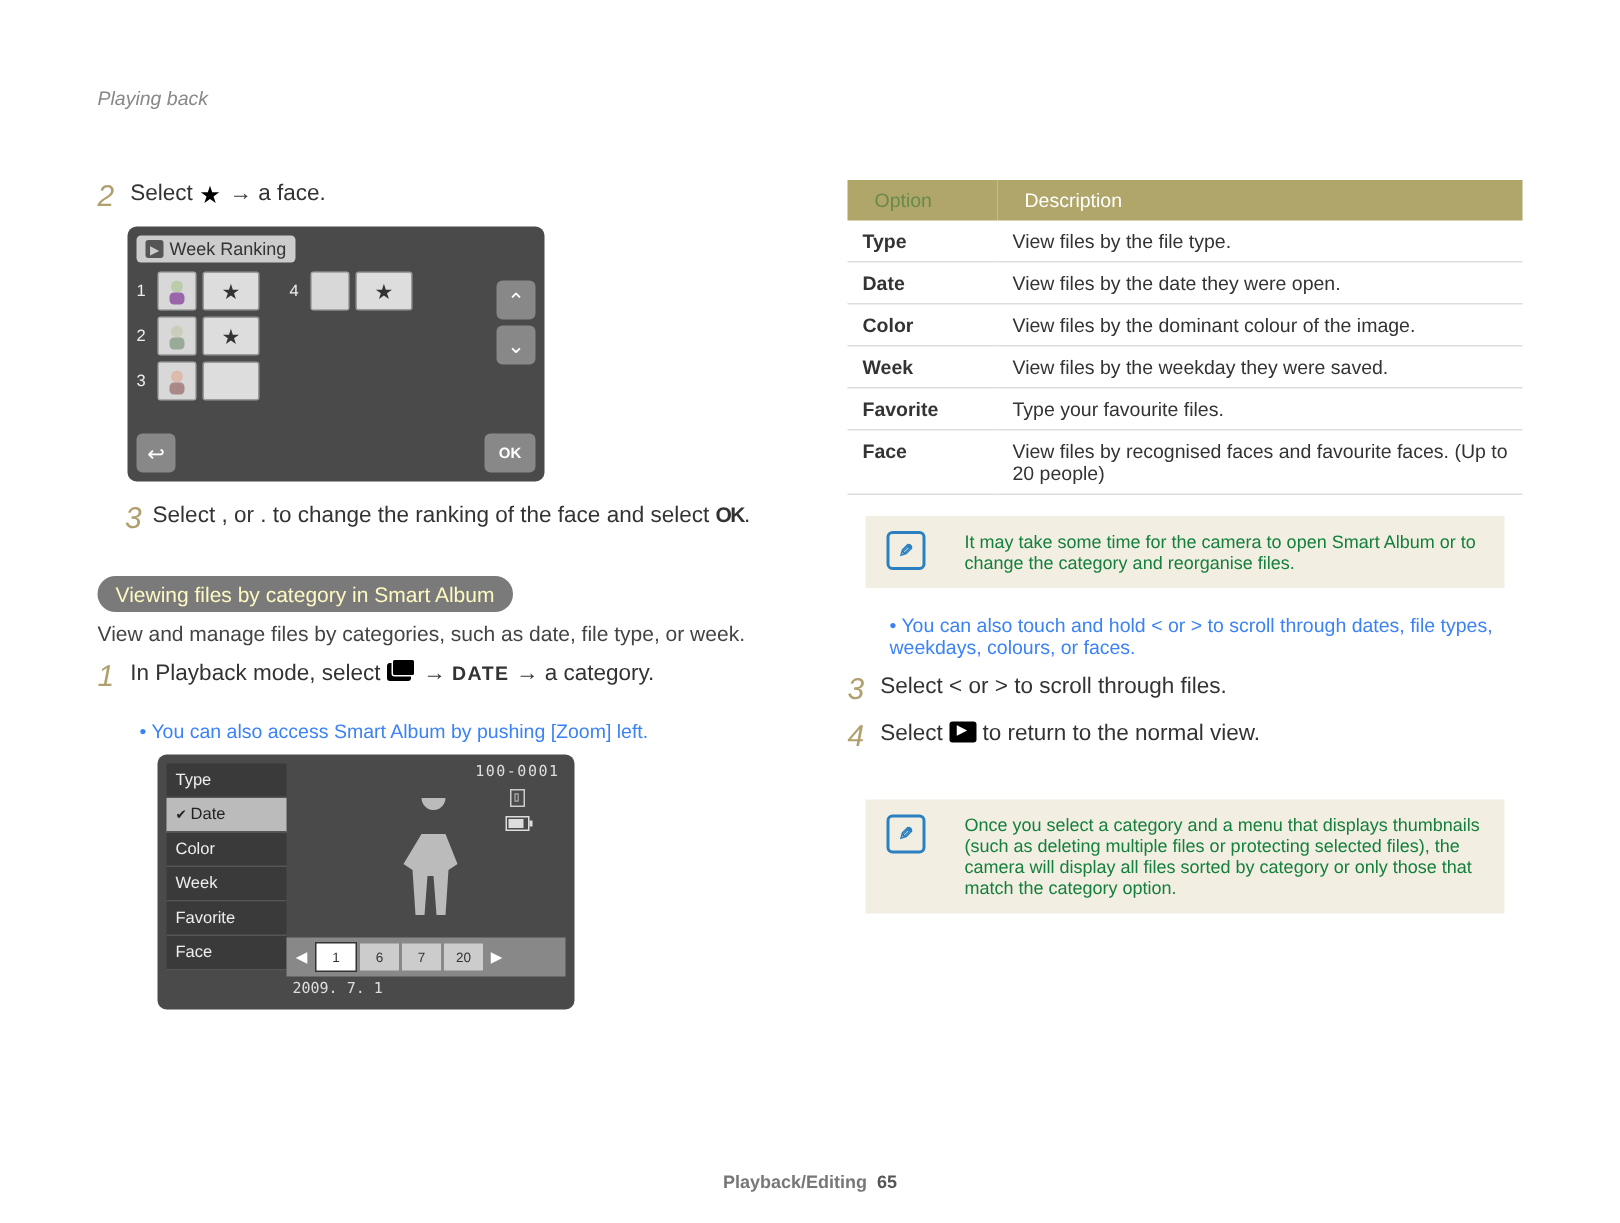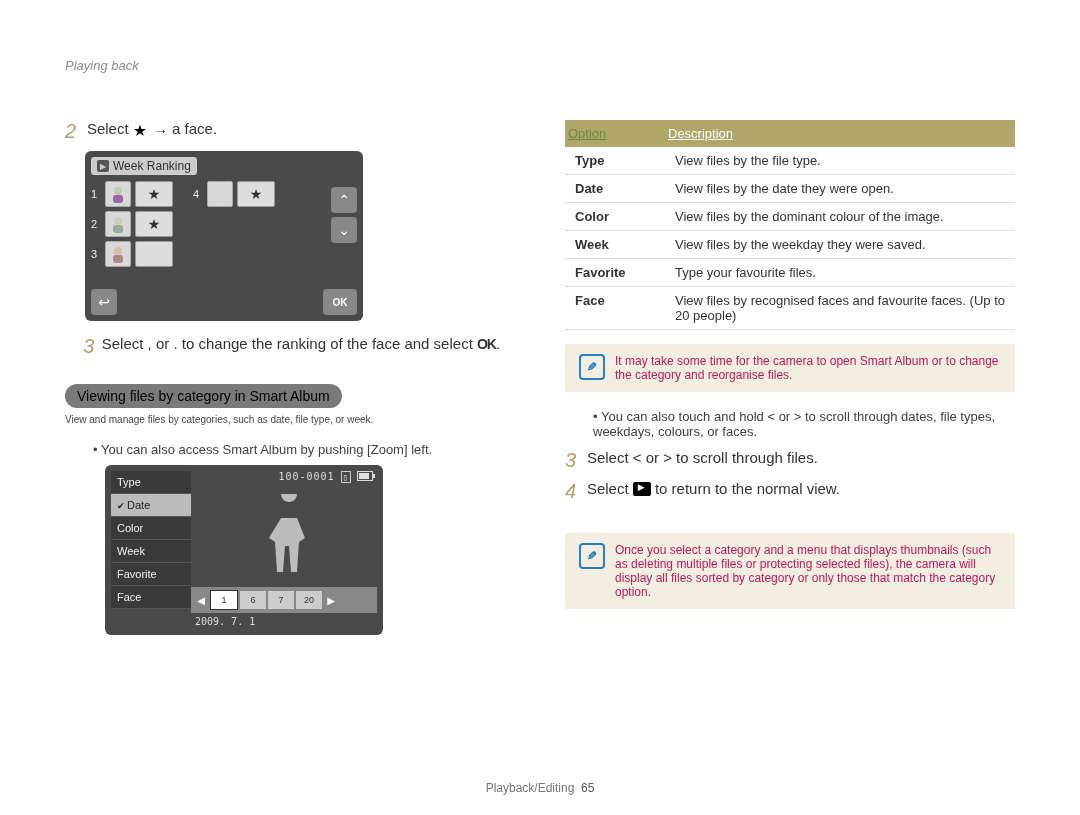--- a/index.html
+++ b/index.html
@@ -54,21 +54,21 @@
   .step-row { margin-bottom: 8px; }
   .ok-label {
     font-family: Arial, sans-serif;
     font-weight: bold;
     letter-spacing: -1px;
     font-size:14px;
   }
   .bullet-row {
     margin-left: 28px;
     font-size: 13px;
-    color: #404040;
+    color: #3b82f6;
     margin-top: 17px;
   }
   .bullet-row::before {
     content:"•  ";
   }
 
   
   .rank-box {
     width: 278px;
     height: 170px;
@@ -129,30 +129,30 @@
     color:#fff; font-size:14px;
   }
   .bottom-row-icons {
     position:absolute; bottom:6px; left:6px; right:6px;
     display:flex; justify-content:space-between;
   }
 
   
   .pill {
     background:#7a7a7a;
-    color:#000000;
+    color:#fef9c3;
     border-radius: 12px;
     padding:4px 12px;
     font-size:14px;
     display:inline-block;
     margin-top: 18px;
     margin-bottom:6px;
   }
   .para {
-    font-size:10px;
+    font-size:14px;
     color:#444;
     margin-bottom:10px;
   }
 
   
   .cat-box {
     width:278px; height:170px;
     background:#4a4a4a;
     border-radius:6px;
     margin-left:40px;
@@ -179,21 +179,21 @@
     background:#bbb; color:#222;
   }
   .cat-item.sel::before { content:"✔ "; font-size:9px; }
   .cat-right {
     flex:1; position:relative;
   }
   .photo-counter {
     position:absolute; top:0; right:4px;
     font-size:10px; color:#ddd; font-family:monospace;
     letter-spacing:1px;
-    display:flex; gap:6px; 
+    display:flex; gap:6px; align-items:center;flex-direction:column;
   }
   .battery {
     width:14px; height:8px; border:1px solid #ddd; position:relative;
   }
   .battery::after { content:""; position:absolute; right:-3px; top:2px; width:2px; height:4px; background:#ddd; }
   .battery-fill { width:10px; height:6px; background:#ddd; margin:1px; }
   .silhouette {
     position:absolute; top:18px; left:20px; right:10px; bottom:30px;
     display:flex; align-items:center; justify-content:center;
   }
@@ -218,43 +218,42 @@
   
   table.opt {
     border-collapse: collapse;
     width: 100%;
     font-size:13px;
   }
   table.opt th {
     background:#b0a66a;
     color:#fff;
     text-align:left;
-    padding:6px 3px;
+    padding:6px 18px;
     font-weight:normal;
-    text-decoration:underline;
   }
   table.opt th:first-child { color:#8a6; background:#b0a66a; }
   table.opt td {
     border-bottom:1px solid #ddd;
     padding:6px 10px;
     vertical-align: top;
   }
   table.opt td:first-child {
     font-weight:bold; width:80px;
   }
 
   
   .note {
     background:#f2eee2;
     display:flex;
-    gap:10px;
+    gap:26px;
     padding:10px 14px;
-    margin:14px 0;
+    margin:14px 12px;
     font-size:12px;
-    color:#be185d;
+    color:#15803d;
     align-items:flex-start;
   }
   .note-icon {
     width:22px; height:22px; border:2px solid #2a80c0;
     border-radius:4px; color:#2a80c0;
     display:flex; align-items:center; justify-content:center;
     flex-shrink:0;
     font-weight:bold;
   }
   .note-icon::after { content:"✎"; transform: scaleX(-1); }
@@ -290,20 +289,21 @@
     font-weight:bold; font-family:Arial; letter-spacing:1px; font-size:13px;
   }
 
   .footer {
     position:absolute;
     bottom: 20px;
     left:0; right:0;
     text-align:center;
     font-size:12px;
     color:#777;
+    font-weight:bold;
   }
   .footer .pn { color:#555; }
 </style>
 </head>
 <body>
 
 <div class="page">
   <div class="header">Playing back</div>
 
   <div class="columns">
@@ -386,20 +386,29 @@
         <span class="step-num">3</span>
         <span class="step-text">
           <span>Select ,    or .    to change the ranking of the face and select </span>
           <span class="ok-label">OK</span><span>.</span>
         </span>
       </div>
 
       <div class="pill">Viewing files by category in Smart Album</div>
       <div class="para">View and manage files by categories, such as date, file type, or week.</div>
 
+      <div class="step-row">
+        <span class="step-num">1</span>
+        <span class="step-text">
+          <span>In Playback mode, select </span>
+          <span class="icon-multi"></span>
+          &nbsp;→&nbsp;<span class="date-text">DATE</span>
+          <span> → a category.</span>
+        </span>
+      </div>
       <div class="bullet-row">You can also access Smart Album by pushing [Zoom] left.</div>
 
       
       <div class="cat-box">
         <div class="cat-menu">
           <div class="cat-item">Type</div>
           <div class="cat-item sel">Date</div>
           <div class="cat-item">Color</div>
           <div class="cat-item">Week</div>
           <div class="cat-item">Favorite</div>

